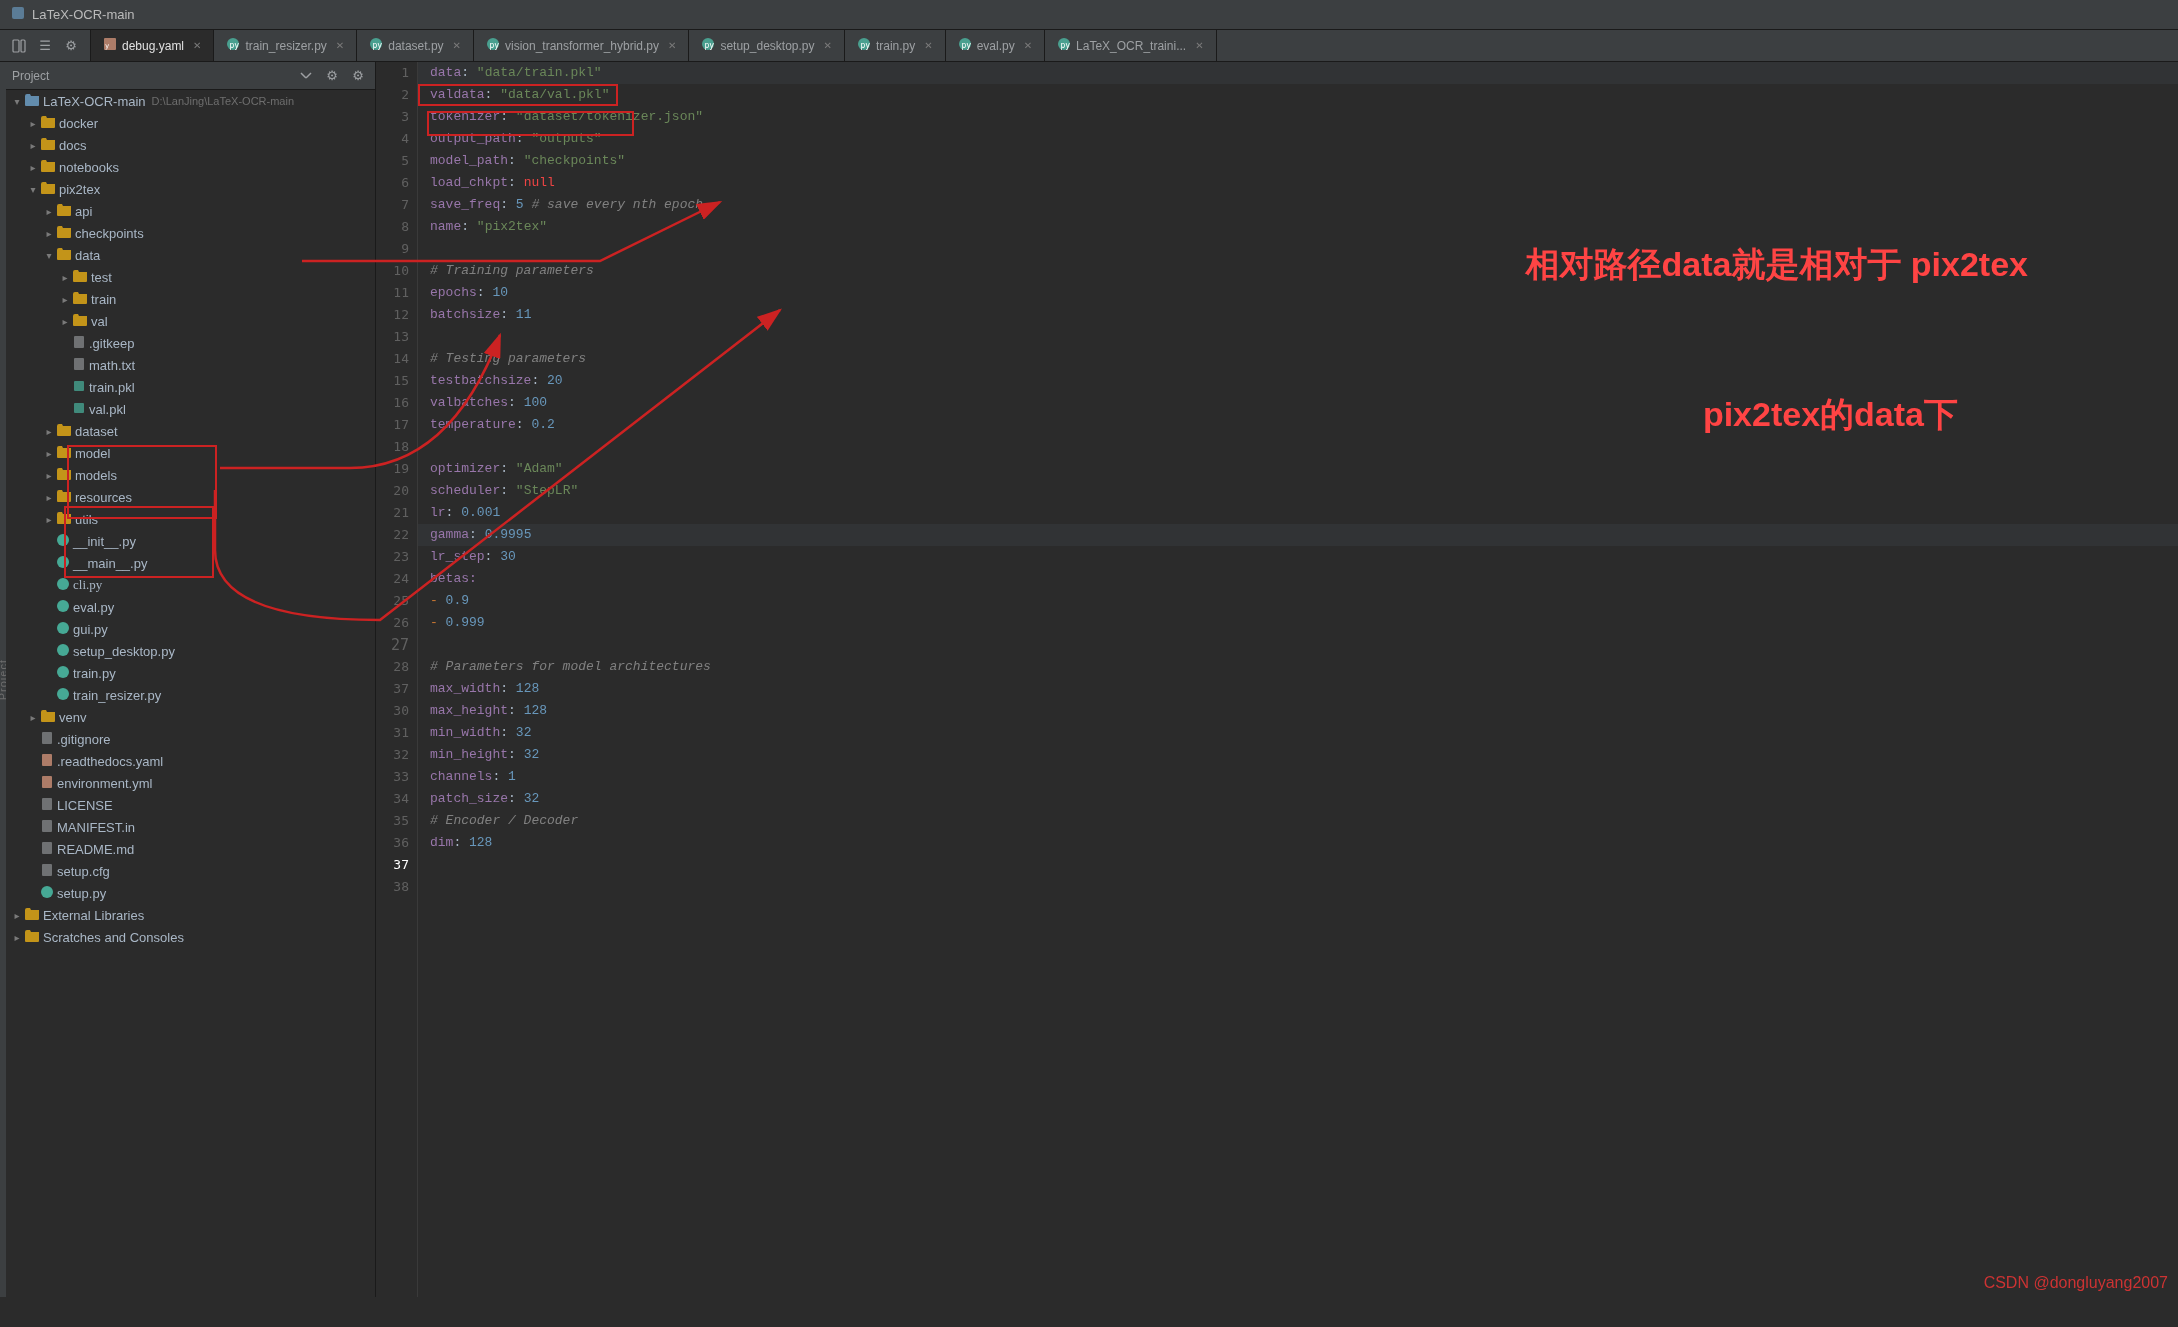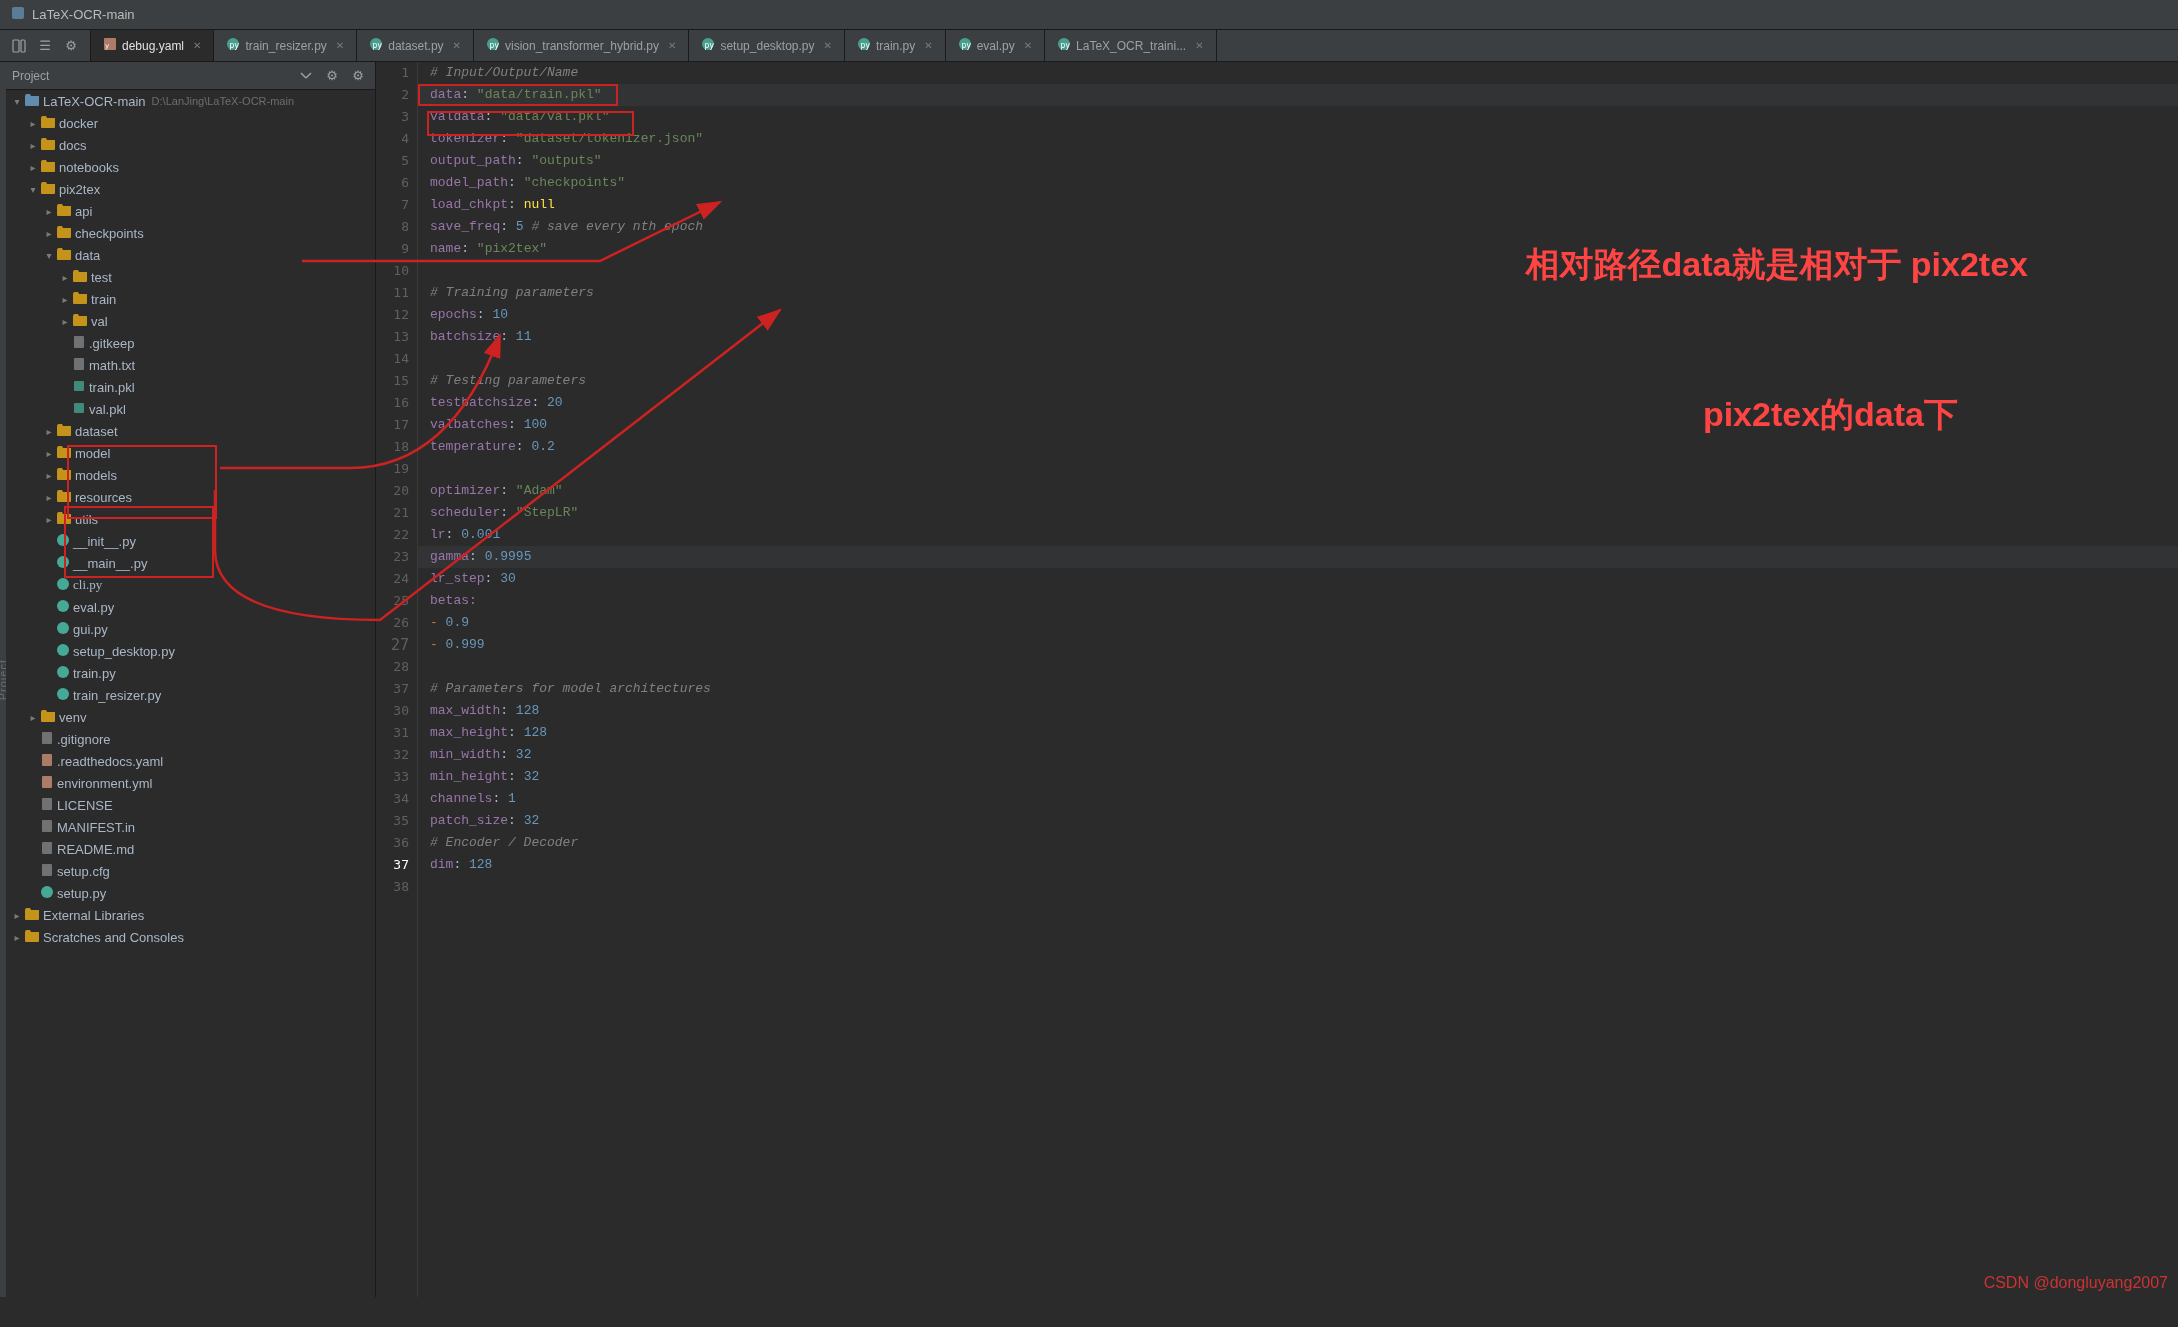--- a/index.html
+++ b/index.html
@@ -174,21 +174,21 @@
       font-size: 13px;
       color: #a9b7c6;
     }
     .code-line.highlighted { background: #313335; }
 
     
     .key { color: #9876aa; }
     .string { color: #6a8759; }
     .number { color: #6897bb; }
     .comment { color: #808080; font-style: italic; }
-    .null-val { color: #fde047; }
+    .null-val { color: #ef4444; }
     .dash { color: #cc7832; }
 
     
     .annotation-overlay {
       position: absolute;
       top: 0; left: 0;
       width: 100%; height: 100%;
       pointer-events: none;
       z-index: 20;
     }
@@ -753,21 +753,20 @@
             <div style="line-height: 22px; height: 22px; font-size: 13px; color: rgb(96, 96, 96); font-family: Consolas, monospace;">32</div>
             <div style="line-height: 22px; height: 22px; font-size: 13px; color: rgb(96, 96, 96); font-family: Consolas, monospace;">33</div>
             <div style="line-height: 22px; height: 22px; font-size: 13px; color: rgb(96, 96, 96); font-family: Consolas, monospace;">34</div>
             <div style="line-height: 22px; height: 22px; font-size: 13px; color: rgb(96, 96, 96); font-family: Consolas, monospace;">35</div>
             <div style="line-height: 22px; height: 22px; font-size: 13px; color: rgb(96, 96, 96); font-family: Consolas, monospace;">36</div>
             <div style="line-height: 22px; height: 22px; font-size: 13px; color: #ffffff; font-family: Consolas, monospace;">37</div>
             <div style="line-height: 22px; height: 22px; font-size: 13px; color: rgb(96, 96, 96); font-family: Consolas, monospace;">38</div>
           </div>
 
         <div class="code-content" id="code-content-container">
-        <div class="code-line"><span class="comment"># Input/Output/Name</span></div>
             <div class="code-line highlighted"><span class="key">data</span><span>:</span><span class="string"> "data/train.pkl"</span></div>
             <div class="code-line"><span class="key">valdata</span><span>:</span><span class="string"> "data/val.pkl"</span></div>
             <div class="code-line"><span class="key">tokenizer</span><span>:</span><span class="string"> "dataset/tokenizer.json"</span></div>
             <div class="code-line"><span class="key">output_path</span><span>:</span><span class="string"> "outputs"</span></div>
             <div class="code-line"><span class="key">model_path</span><span>:</span><span class="string"> "checkpoints"</span></div>
             <div class="code-line"><span class="key">load_chkpt</span><span>:</span><span class="null-val"> null</span></div>
             <div class="code-line"><span class="key">save_freq</span><span>:</span><span class="number"> 5 </span><span class="comment"># save every nth epoch</span></div>
             <div class="code-line"><span class="key">name</span><span>:</span><span class="string"> "pix2tex"</span></div>
             <div class="code-line"></div>
             <div class="code-line"><span class="comment"># Training parameters</span></div>

